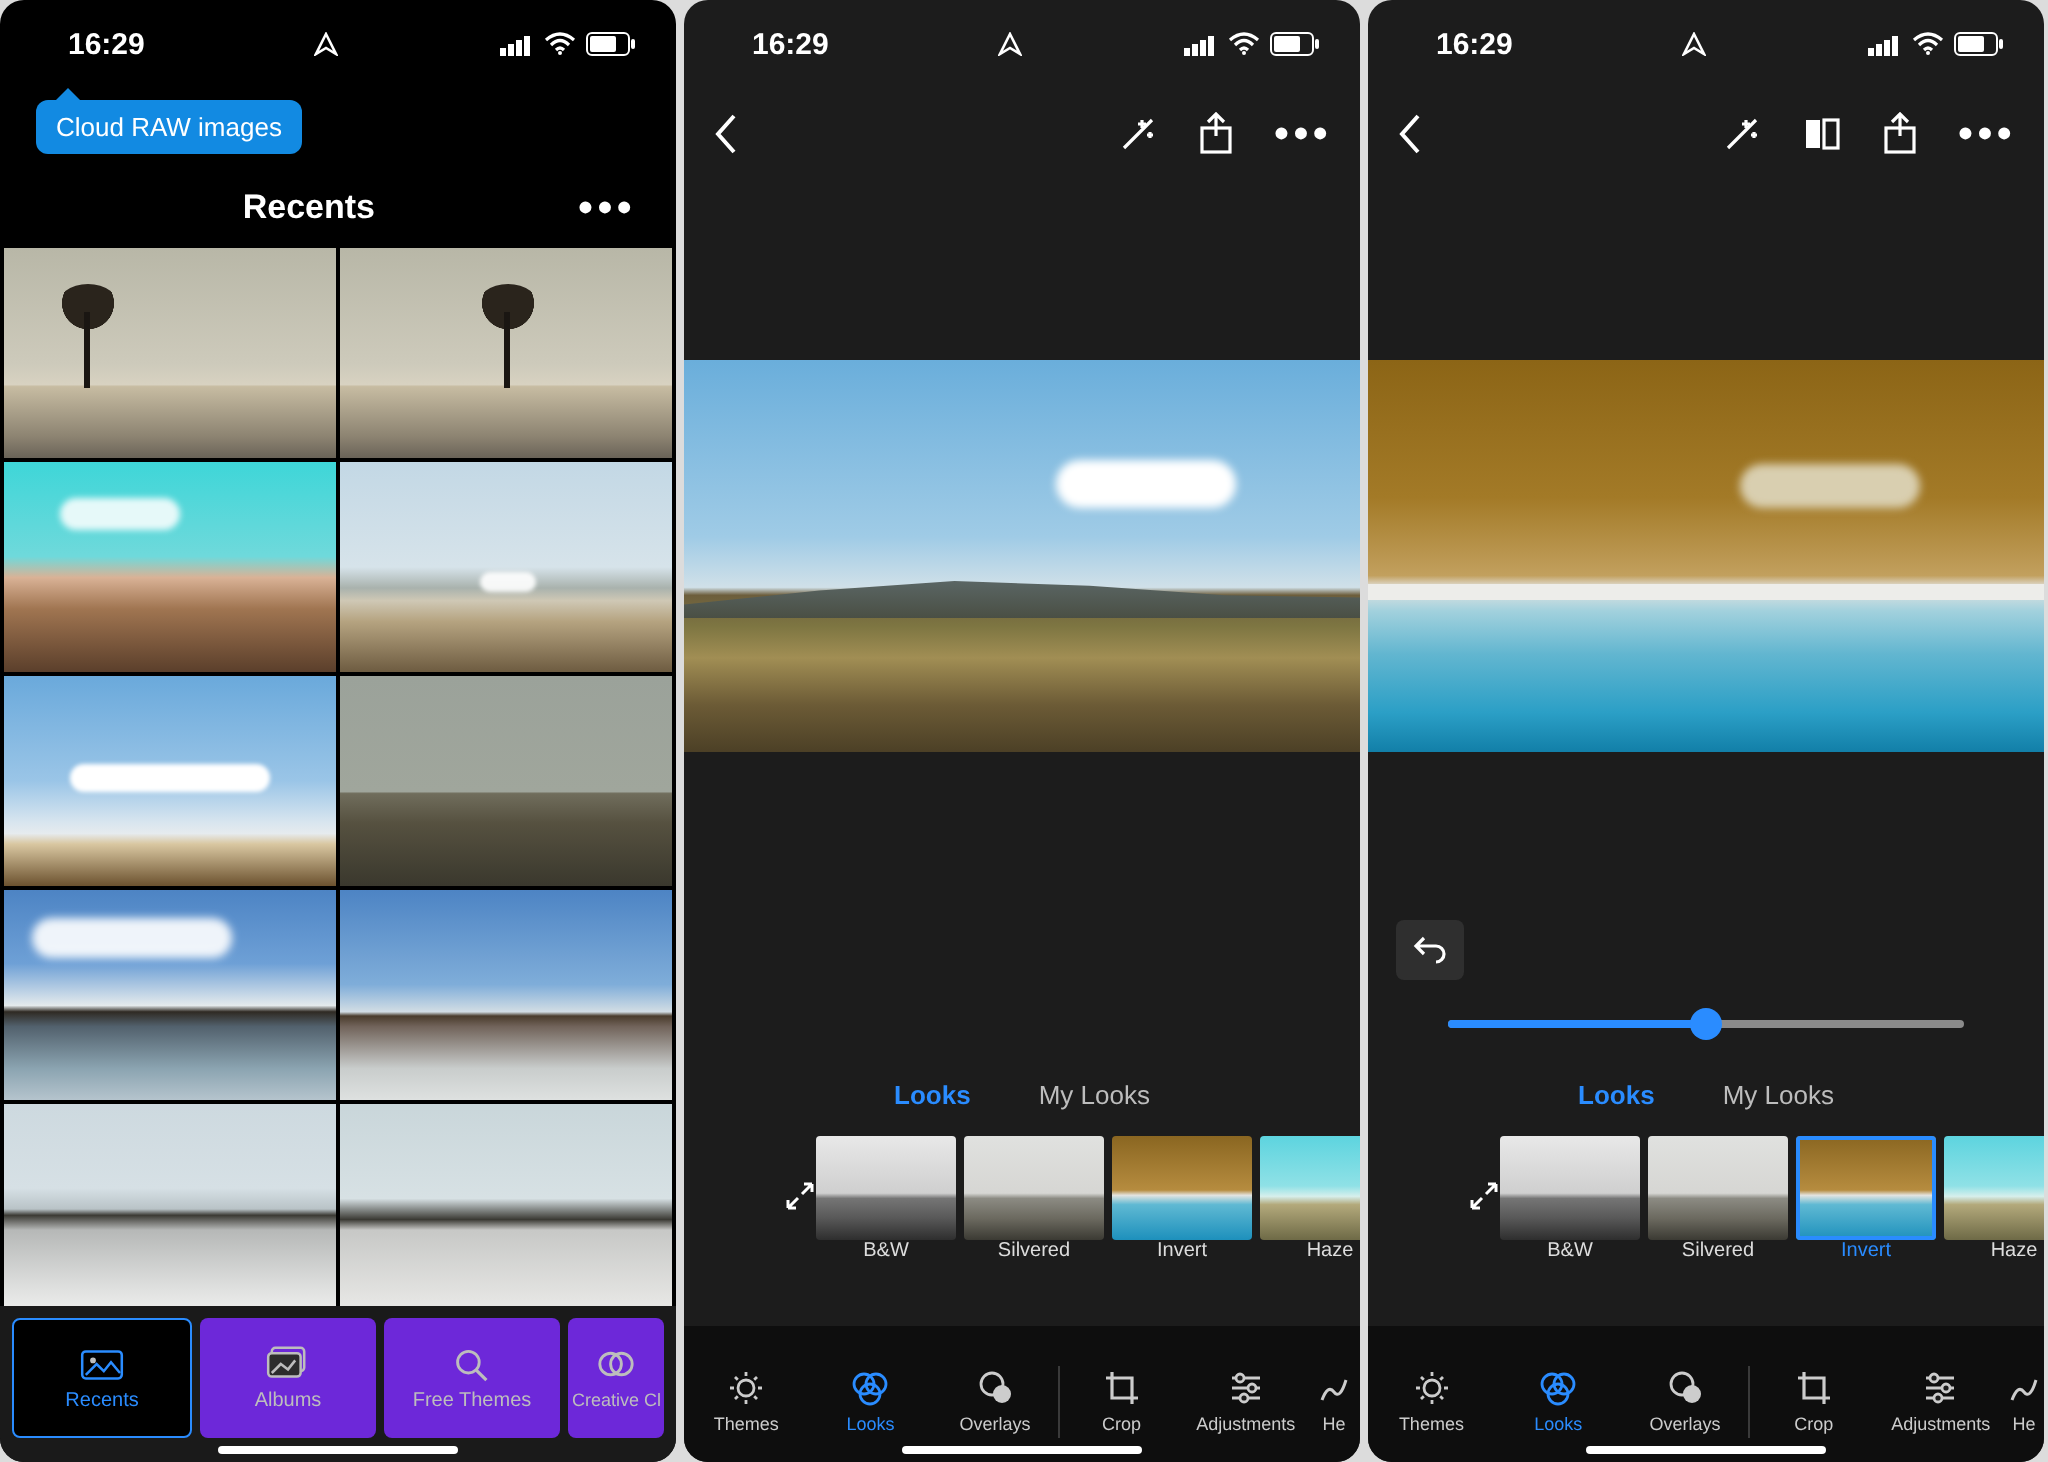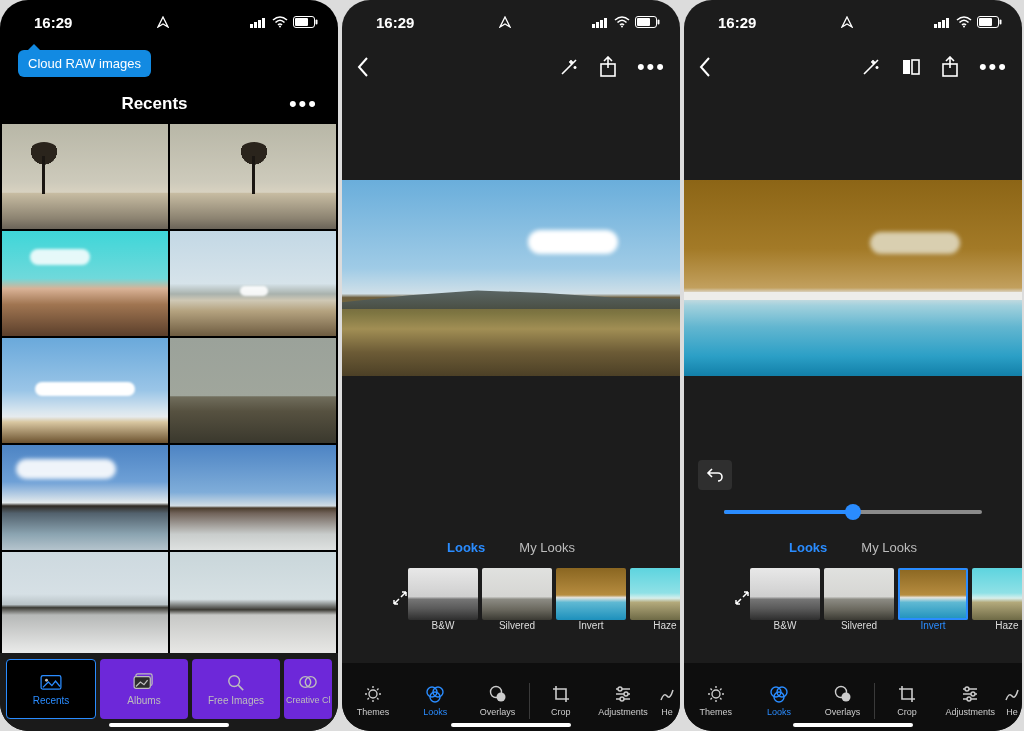--- a/index.html
+++ b/index.html
@@ -1,18 +1,18 @@
 <!DOCTYPE html>
 <html><head>
 <meta charset="utf-8">
 <style>
   * { margin:0; padding:0; box-sizing:border-box; }
   body { background:#dcdcdc; font-family:-apple-system,BlinkMacSystemFont,sans-serif; overflow:hidden; }
   .frame-row { display:flex; gap:4px; width:1024px; height:731px; }
-  .phone { position:relative; width:338px; height:731px; background:#000; border-radius:28px; overflow:hidden; color:#fff; }
+  .phone { position:relative; width:338px; height:731px; background:#000; border-radius:12px; overflow:hidden; color:#fff; }
   .phone.dark2 { background:#1c1c1c; }
 
   
   .status { height:44px; display:flex; align-items:center; justify-content:space-between; padding:0 20px 0 34px; font-size:15px; font-weight:600; }
   .status .right { display:flex; align-items:center; gap:5px; }
   svg { display:block; }
 
   
   .tooltip { position:absolute; top:50px; left:18px; background:#128ae2; color:#fff; font-size:13px; padding:6px 10px; border-radius:6px; }
   .tooltip::before { content:""; position:absolute; top:-6px; left:10px; border-left:6px solid transparent; border-right:6px solid transparent; border-bottom:6px solid #128ae2; }
@@ -205,21 +205,21 @@
             <rect x="1" y="4" width="18" height="13" rx="2" fill="#2c2c2c" stroke="#bdbdbd" stroke-width="1.4"></rect>
             <path d="M3 15 L8 10 L12 13 L16 8" fill="none" stroke="#bdbdbd" stroke-width="1.4"></path>
           </svg>
       <span>Albums</span>
     </div>
     <div class="tab">
       <svg viewBox="0 0 24 20">
             <circle cx="10" cy="9" r="6" fill="none" stroke="#bdbdbd" stroke-width="1.6"></circle>
             <path d="M14.5 13.5 L20 19" stroke="#bdbdbd" stroke-width="1.8"></path>
           </svg>
-      <span>Free Images</span>
+      <span>Free Themes</span>
     </div>
     <div class="tab cc">
       <svg viewBox="0 0 24 20">
             <circle cx="9" cy="10" r="6" fill="none" stroke="#bdbdbd" stroke-width="1.6"></circle>
             <circle cx="15" cy="10" r="6" fill="none" stroke="#bdbdbd" stroke-width="1.6"></circle>
           </svg>
       <span style="font-size:9px;white-space:nowrap;overflow:hidden;max-width:44px;">Creative Cloud</span>
     </div>
   </div>
   <div class="home-ind"></div>

